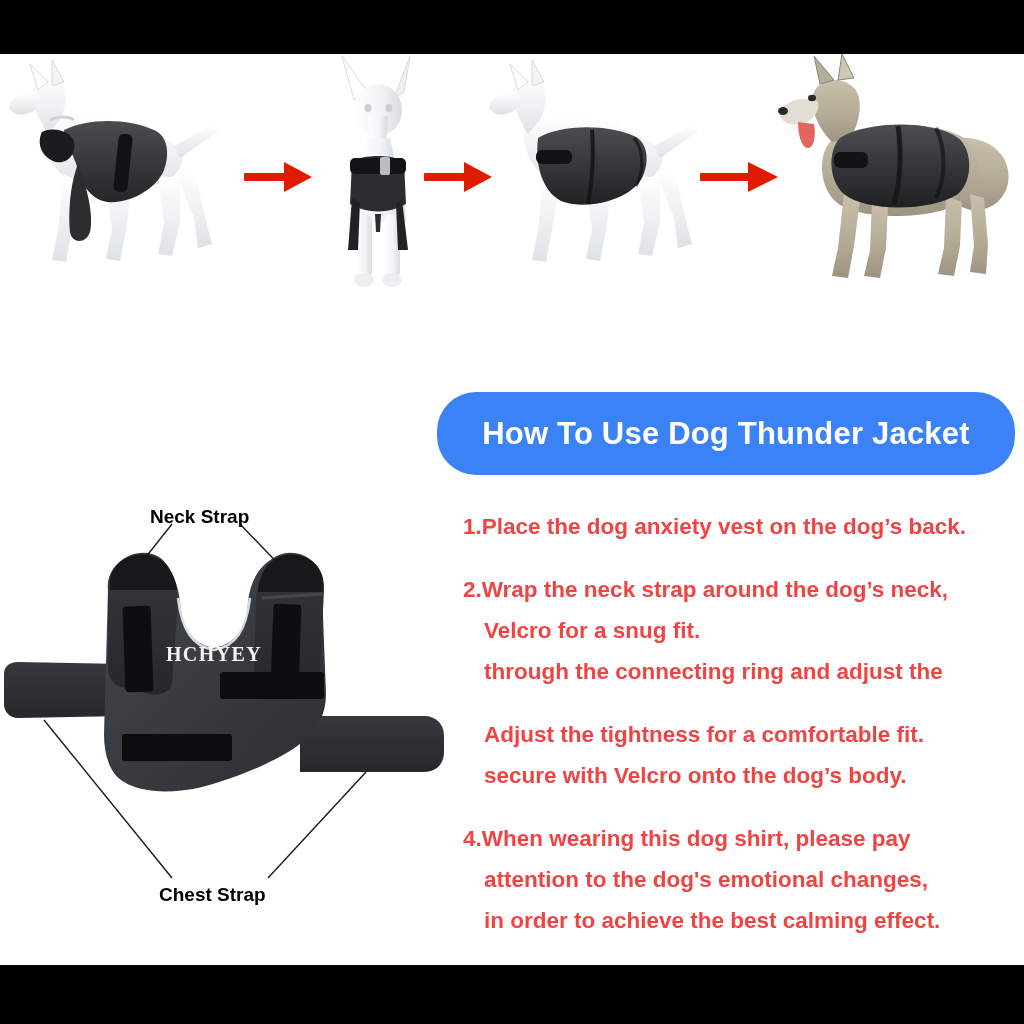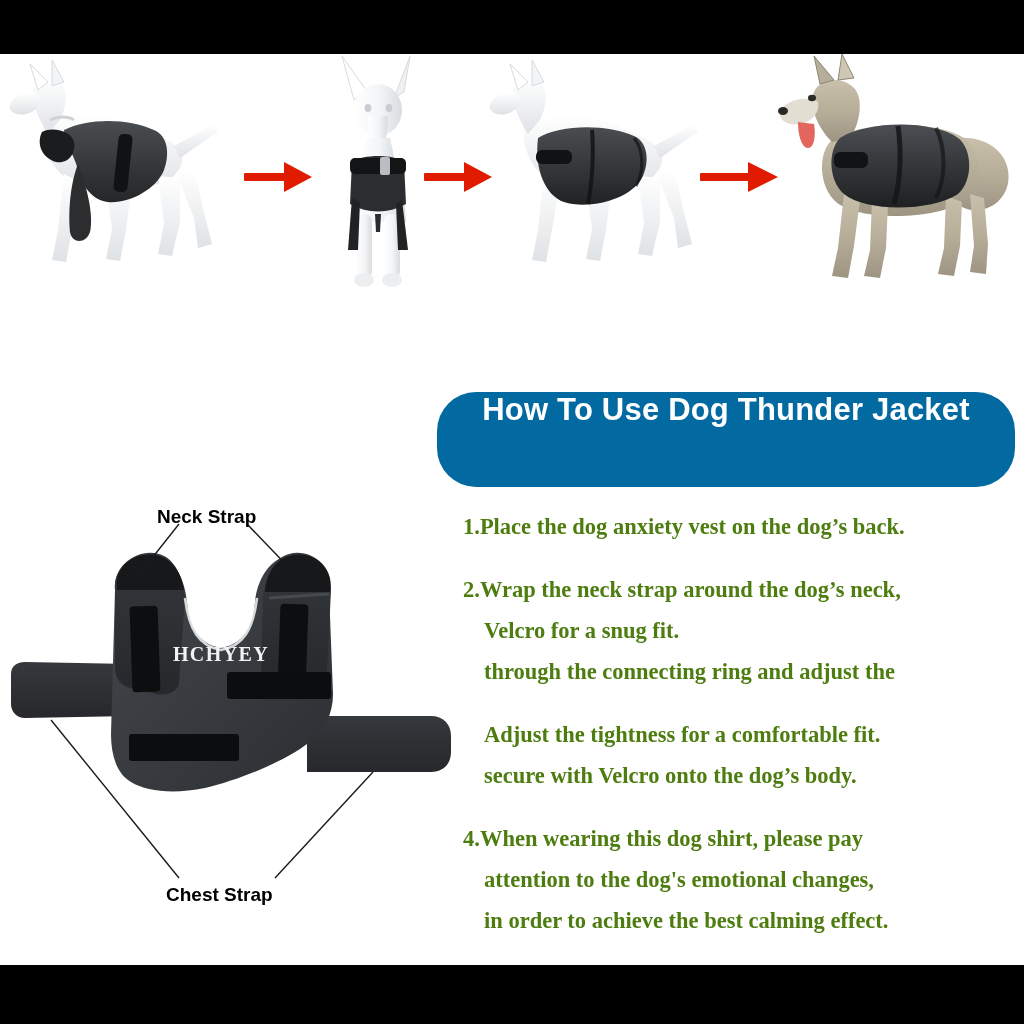--- a/index.html
+++ b/index.html
@@ -22,40 +22,40 @@
   .panel{position:absolute;top:0;height:240px;}
 
   
   .arrow{position:absolute;height:30px;}
   .arrow .shaft{position:absolute;left:0;top:11px;height:8px;border-radius:1px;}
   .arrow .head{position:absolute;top:0;width:0;height:0;
       border-top:15px solid transparent;border-bottom:15px solid transparent;}
 
   
   .banner{
-    position:absolute;left:437px;top:338px;width:578px;height:95px;
-    background:#0369a1;border-radius:39px;
-    display:flex;align-items:flex-start;justify-content:center;
+    position:absolute;left:437px;top:338px;width:578px;height:83px;
+    background:#3b82f6;border-radius:39px;
+    display:flex;align-items:center;justify-content:center;
   }
   .banner-text{
     color:#ffffff;font-size:31px;font-weight:bold;letter-spacing:.2px;
     font-family:"Liberation Sans", sans-serif;white-space:nowrap;
   }
 
   
   .steps{position:absolute;left:463px;top:452px;width:560px;}
   .step{margin-bottom:22px;}
   .line{
-    color:#4d7c0f;font-size:22.5px;font-weight:bold;line-height:41px;
-    white-space:nowrap;font-family:Liberation Serif, serif;
+    color:#ef4444;font-size:22.5px;font-weight:bold;line-height:41px;
+    white-space:nowrap;font-family:Liberation Sans, sans-serif;
   }
   .line.cont{padding-left:21px;}
 
   
-  .vest-area{position:absolute;left:7px;top:440px;width:450px;height:430px;text-align:right;}
+  .vest-area{position:absolute;left:0px;top:440px;width:450px;height:430px;text-align:right;}
   .vest-label{
     position:absolute;color:#000;font-weight:bold;font-size:19px;
     font-family:"Liberation Sans", sans-serif;white-space:nowrap;
   }
   .lbl-neck{left:150px;top:12px;}
   .lbl-chest{left:148px;top:390px;margin-left:11px;}
 </style>
 </head>
 <body>
 

